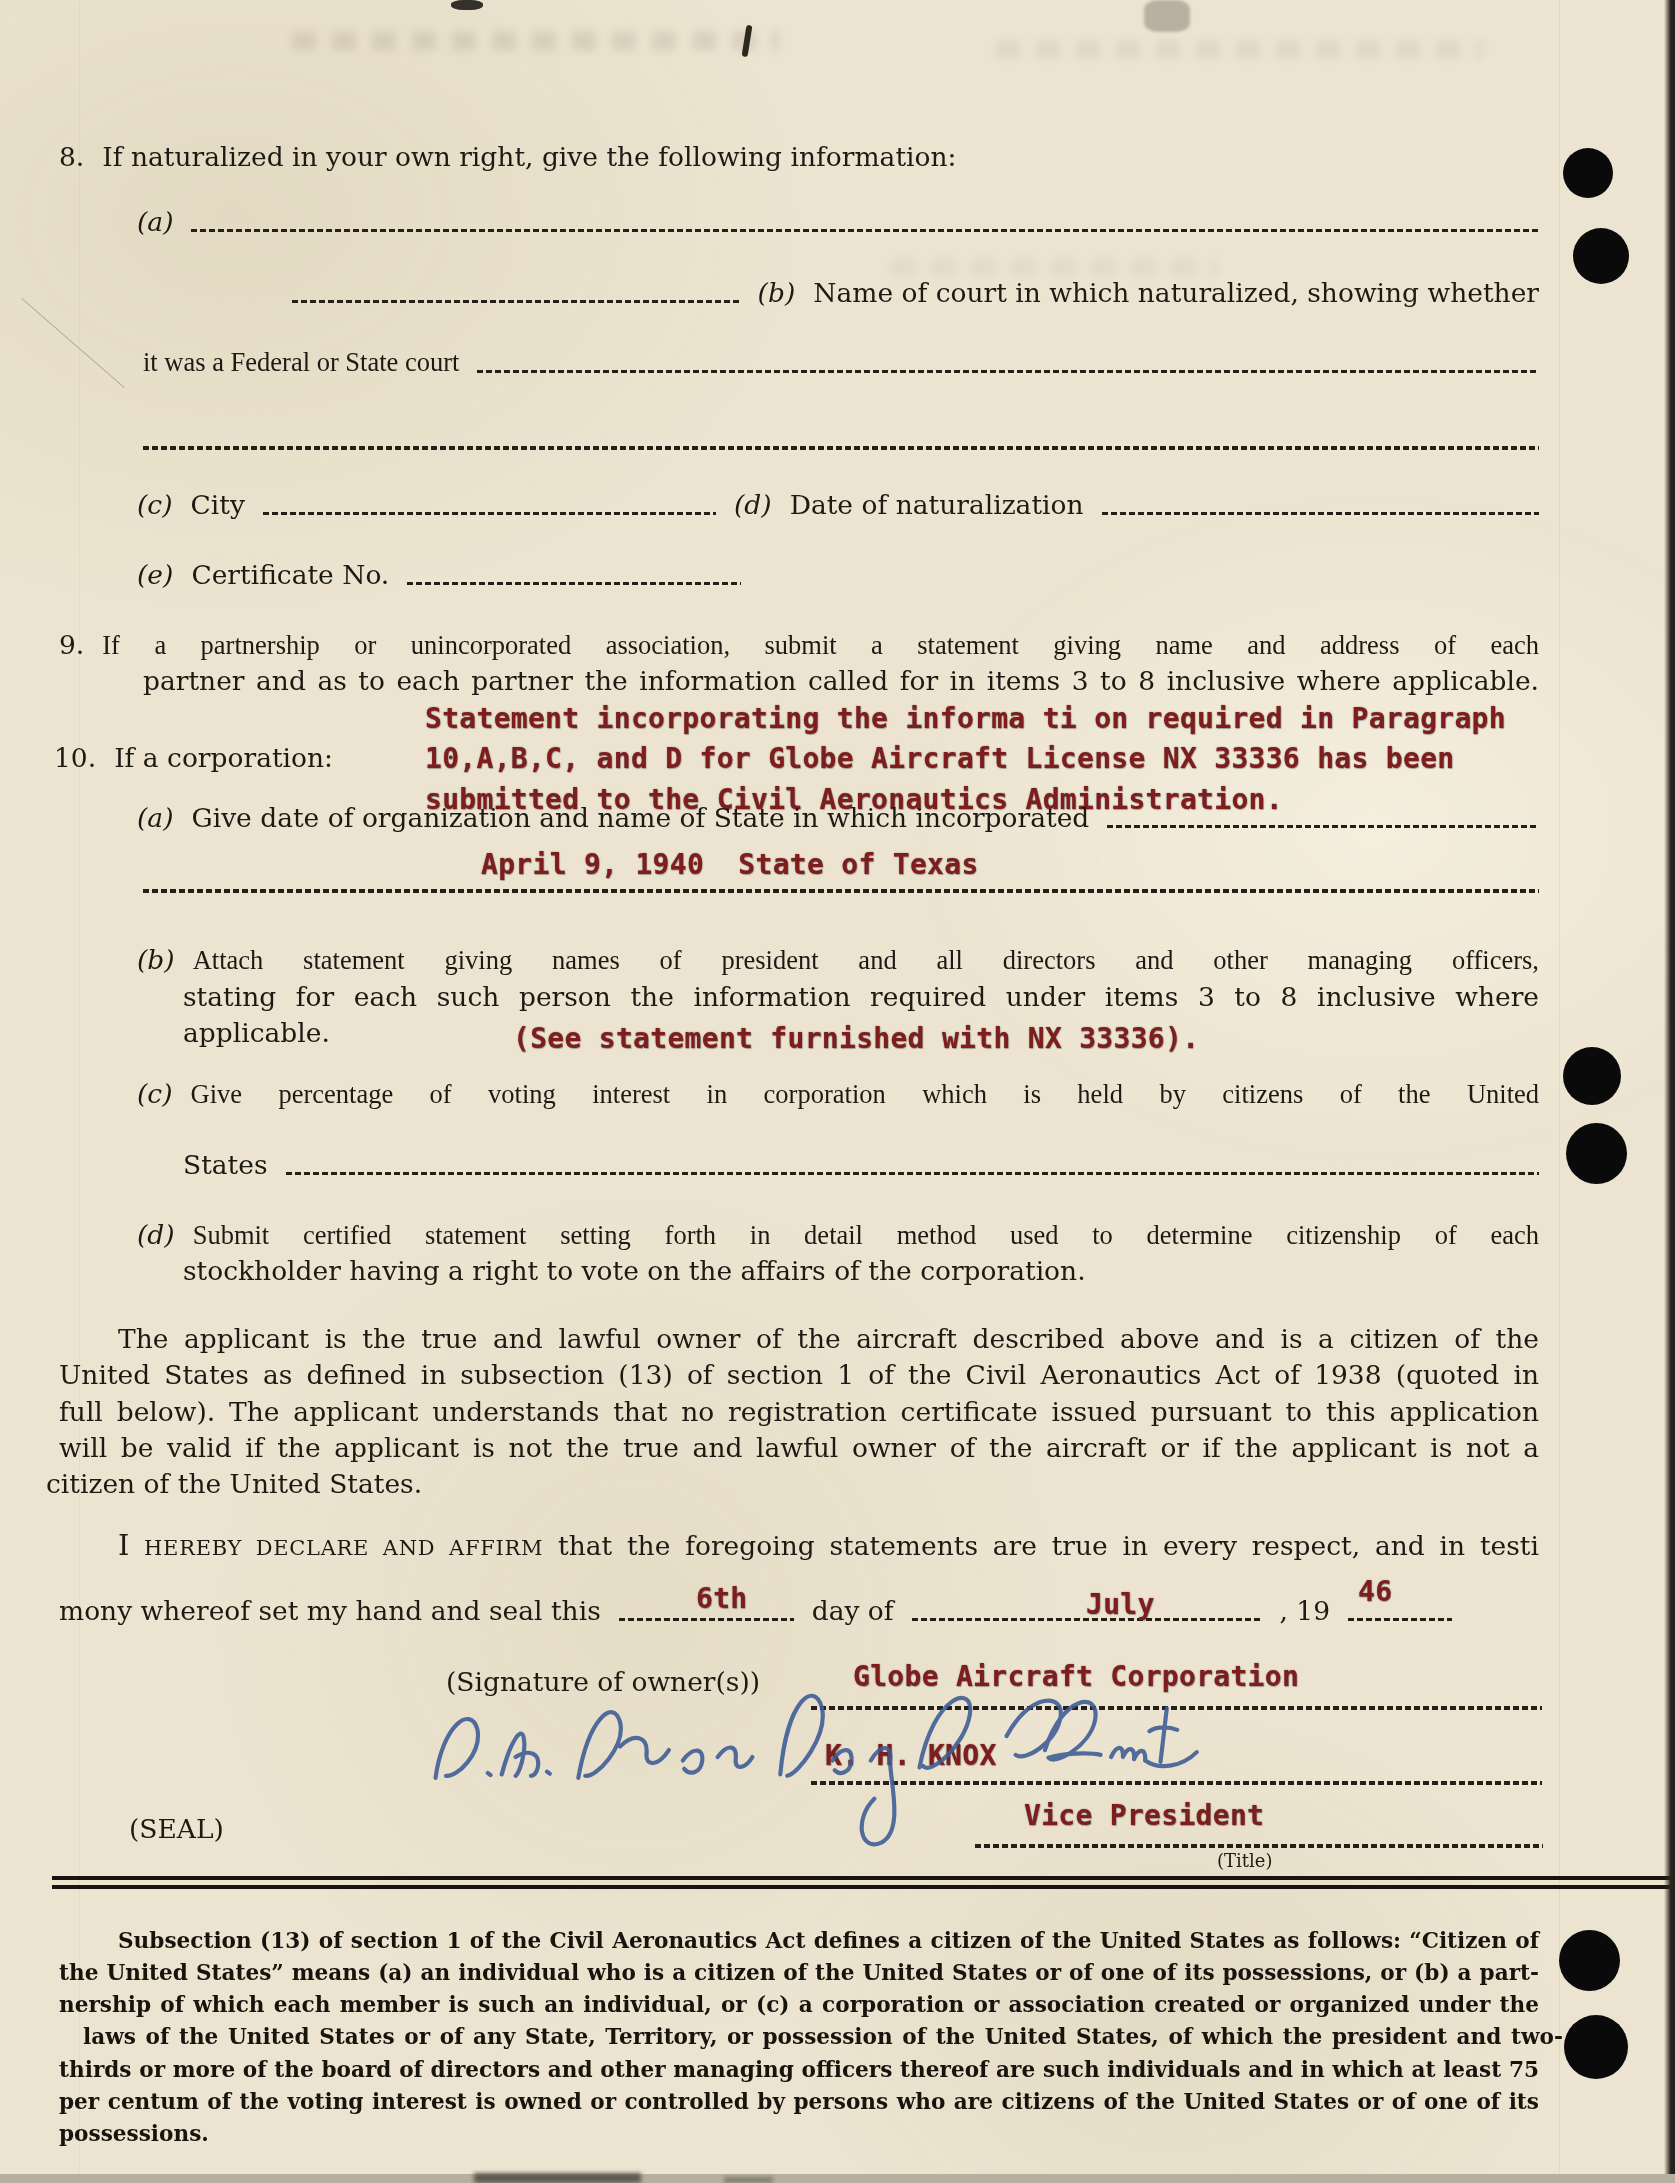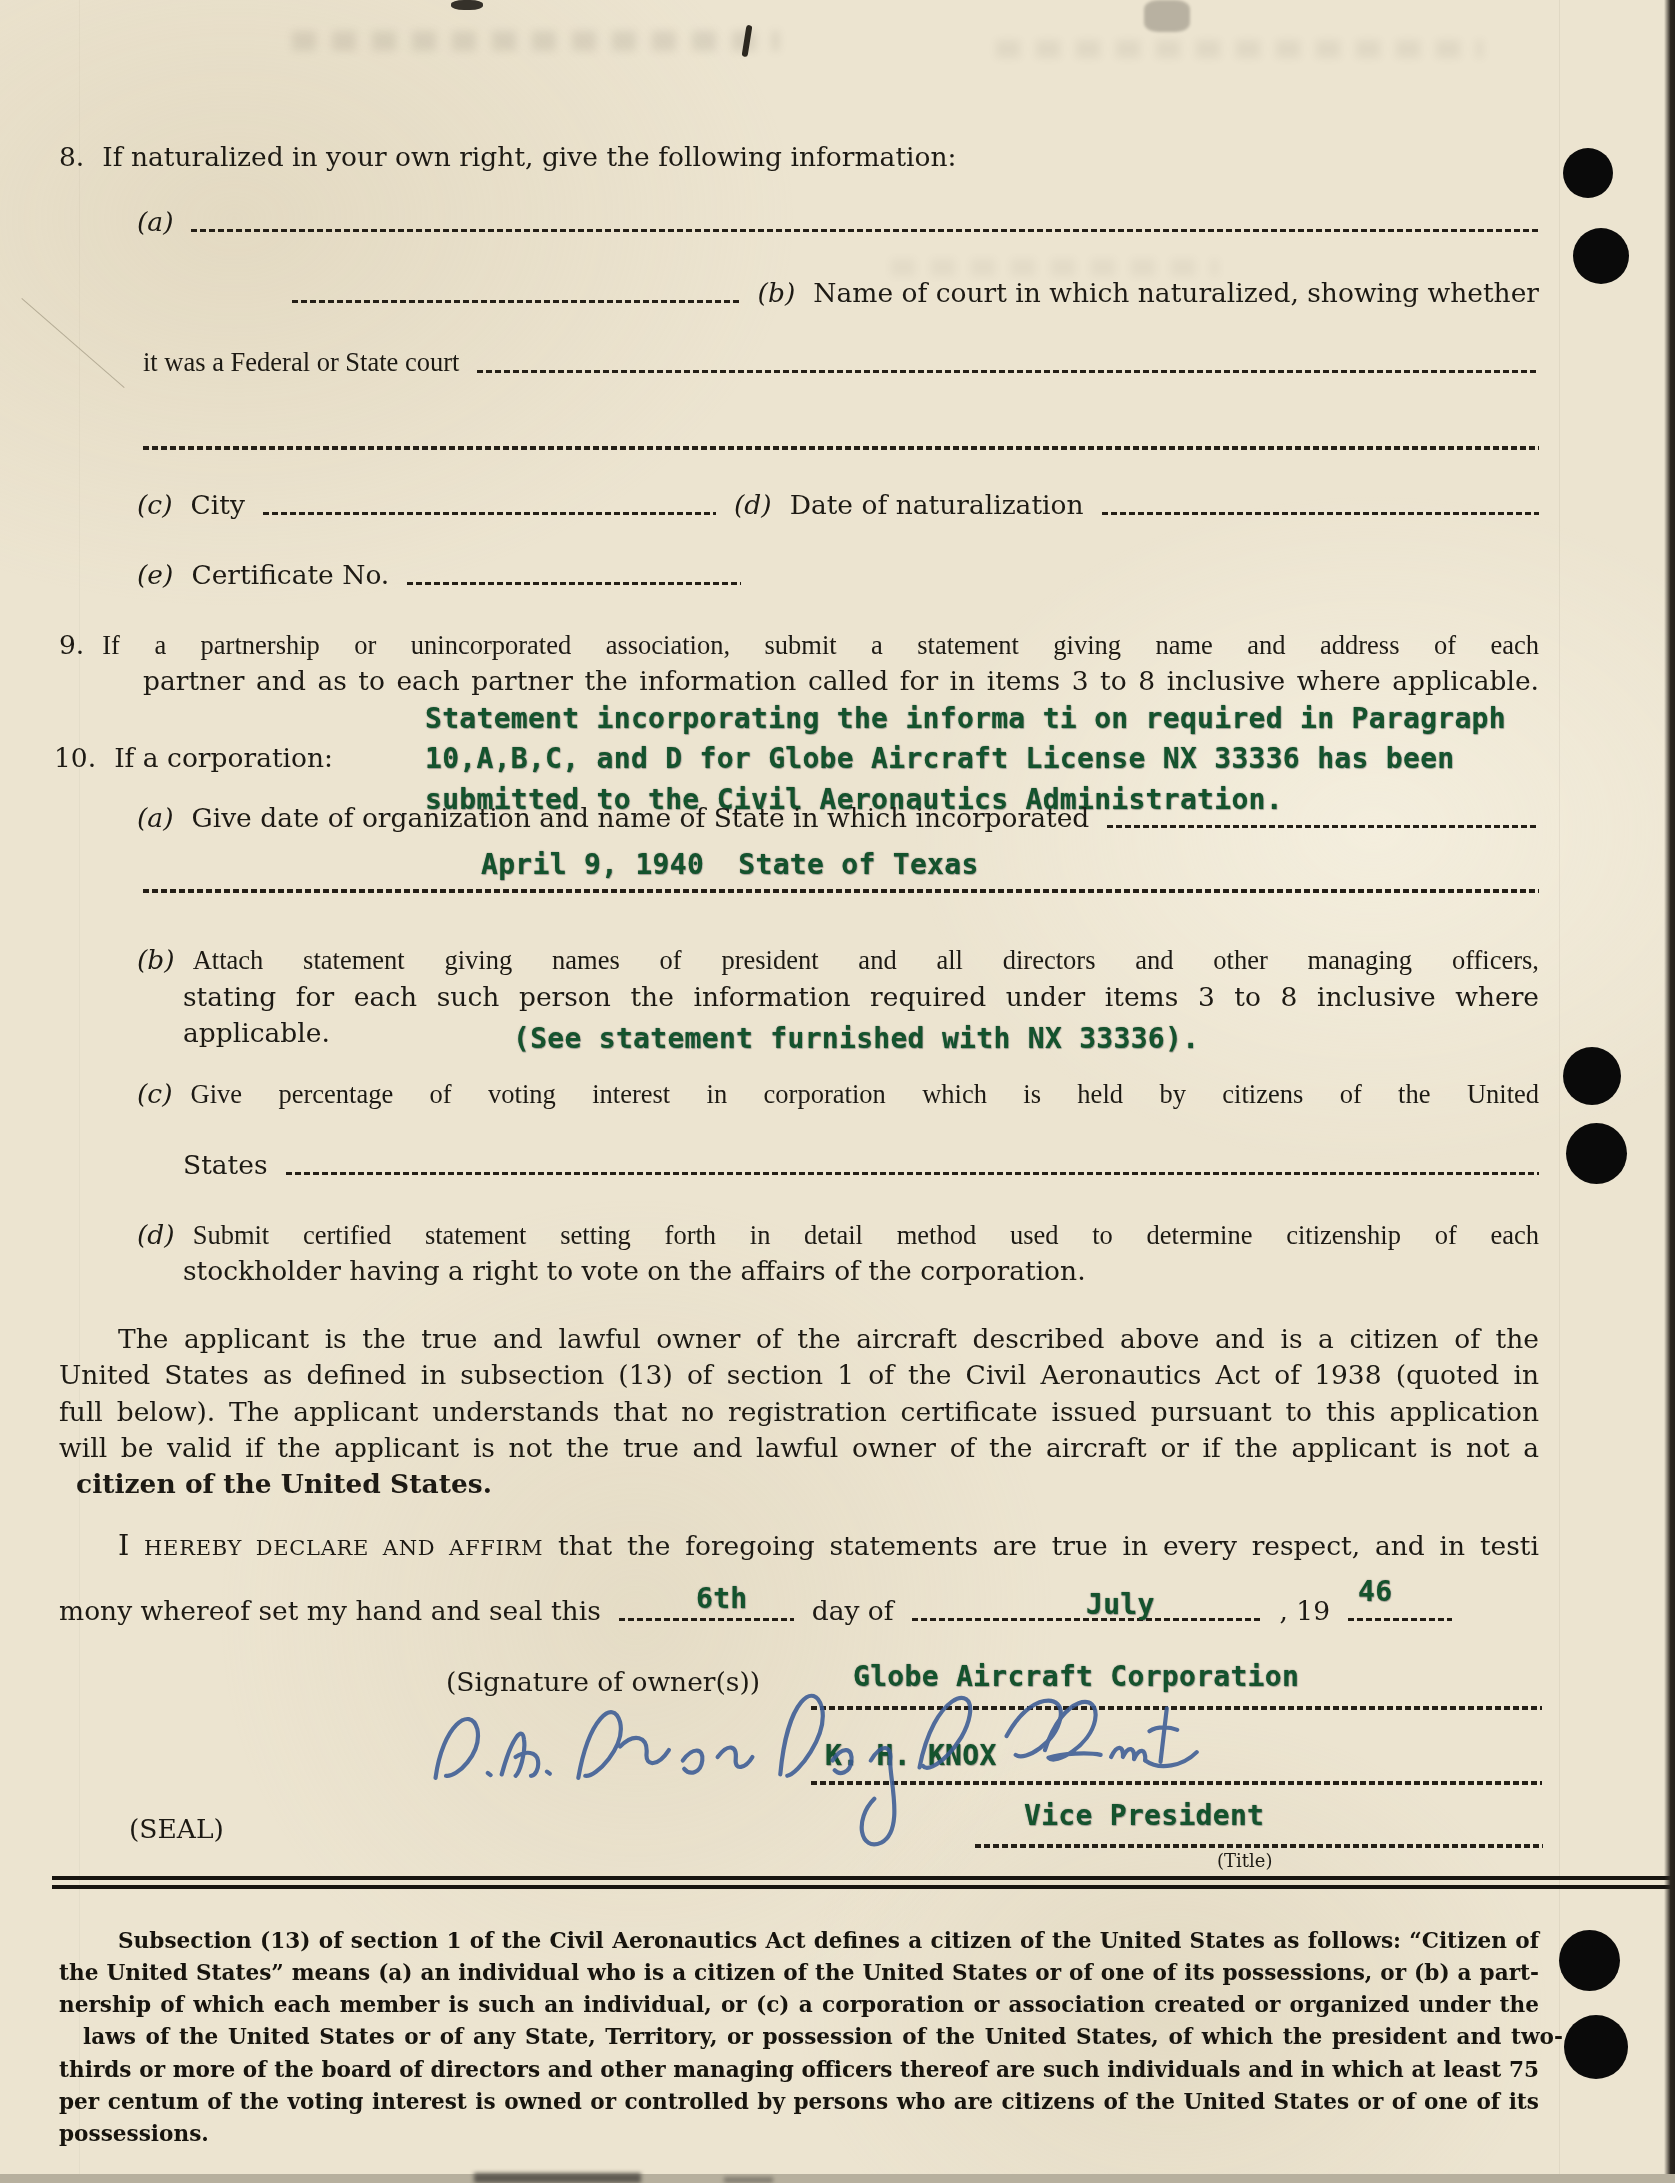--- a/index.html
+++ b/index.html
@@ -16,21 +16,21 @@
   .row{position:absolute;display:flex;align-items:baseline;column-gap:18px;font-size:26.5px;line-height:1.18;white-space:pre;}
   .jline{position:absolute;font-size:26.5px;line-height:1.18;text-align:justify;text-align-last:justify;}
   .plain{position:absolute;font-size:26.5px;line-height:1.18;white-space:pre;}
   .jtext{flex:1 1 auto;text-align:justify;text-align-last:justify;white-space:normal;font-family:Liberation Serif, serif;}
   .ilabel{font-style:italic;}
   .lead{align-self:flex-end;height:3.5px;margin-bottom:4.9px;flex:1 1 auto;min-width:49px;
         background:repeating-linear-gradient(90deg,#241f17 0 5.6px,rgba(0,0,0,0) 5.6px 9px);}
   .leadline{position:absolute;height:3.5px;
         background:repeating-linear-gradient(90deg,#241f17 0 5.6px,rgba(0,0,0,0) 5.6px 9px);}
   .typed{position:absolute;font-family:"DejaVu Sans Mono", monospace;font-weight:bold;font-size:28px;
-         color:#14532d;letter-spacing:0.3px;white-space:pre;
+         color:#7f1d1d;letter-spacing:0.3px;white-space:pre;
          text-shadow:0 0 1.4px rgba(30,30,40,.55),0.7px 0.7px 0.7px rgba(30,30,40,.28);}
   .caps{font-size:21px;letter-spacing:0.7px;}
   .bigI{font-size:28.6px;}
   .fnote{font-weight:bold;font-size:21.6px;line-height:1.2;color:#17140e;}
   .rule{position:absolute;height:3.5px;background:#181510;}
   .punch{position:absolute;background:#0a0a0a;border-radius:50%;}
   .smalllbl{position:absolute;font-size:18px;}
   .ghost{position:absolute;filter:blur(4.2px);opacity:.12;
          background:repeating-linear-gradient(90deg,#5a5345 0 24px,transparent 24px 40px);}
   .crease{position:absolute;top:0;width:1.4px;height:2183px;background:rgba(90,80,60,.08);}
@@ -136,21 +136,21 @@
 <div class="row" style="left:137px;top:1219px;width:1402px;">
   <span class="ilabel">(d)</span>
   <span class="jtext">Submit certified statement setting forth in detail method used to determine citizenship of each</span>
 </div>
 <div class="plain" style="left:183px;top:1255px;">stockholder having a right to vote on the affairs of the corporation.</div>
 
 <div class="jline" style="left:118px;top:1323px;width:1421px;">The applicant is the true and lawful owner of the aircraft described above and is a citizen of the</div>
 <div class="jline" style="left:59px;top:1359px;width:1480px;">United States as defined in subsection (13) of section 1 of the Civil Aeronautics Act of 1938 (quoted in</div>
 <div class="jline" style="left:59px;top:1396px;width:1480px;">full below).  The applicant understands that no registration certificate issued pursuant to this application</div>
 <div class="jline" style="left:59px;top:1432px;width:1480px;">will be valid if the applicant is not the true and lawful owner of the aircraft or if the applicant is not a</div>
-<div class="plain" style="left:76px;top:1468px;font-weight:bold;">citizen of the United States.</div>
+<div class="plain" style="left:46px;top:1468px;">citizen of the United States.</div>
 
 <div class="jline" style="left:118px;top:1529px;width:1421px;">
   <span class="bigI">I</span>
   <span class="caps">HEREBY DECLARE AND AFFIRM</span>
   <span> that the foregoing statements are true in every respect, and in testi</span>
 </div>
 
 <div class="row" style="left:59px;top:1595px;width:1393px;">
   <span>mony whereof set my hand and seal this</span>
   <span class="lead" style="flex:1;"></span>

